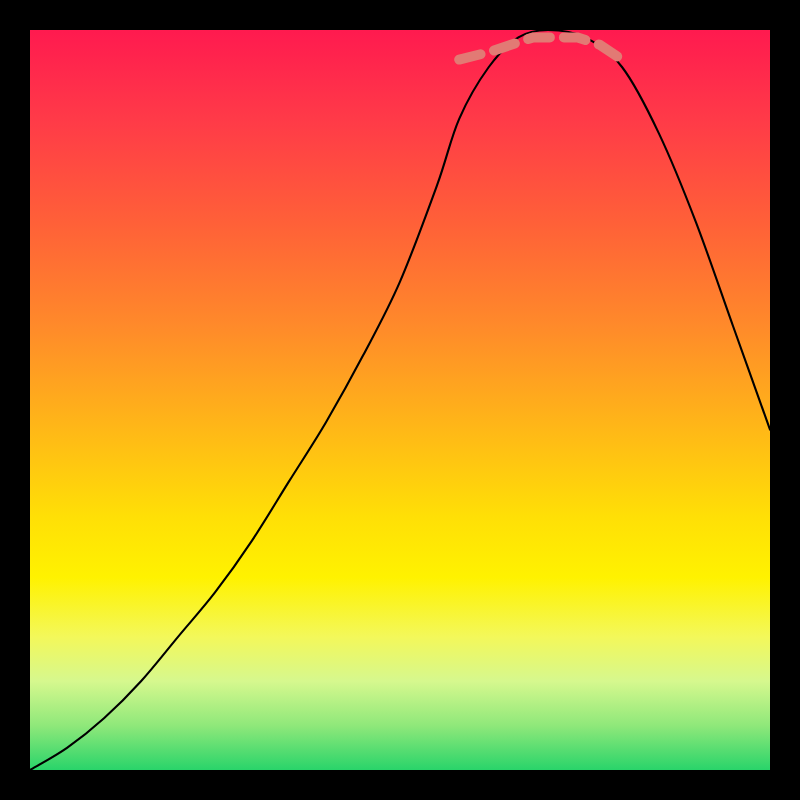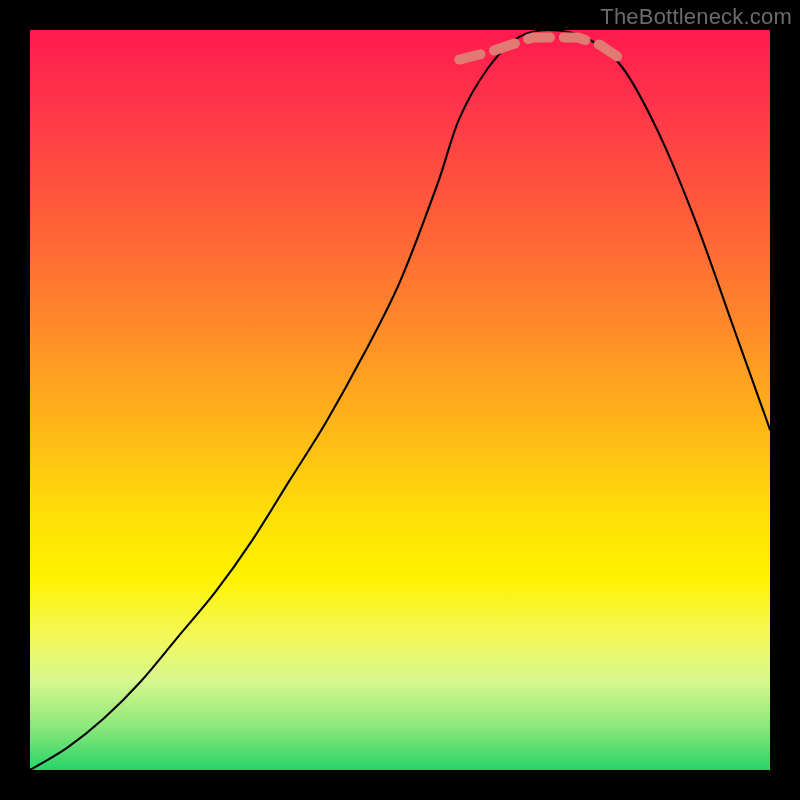--- a/index.html
+++ b/index.html
@@ -58,21 +58,20 @@
     width: 740px;
     height: 740px;
     overflow: visible;
   }
 </style>
 </head>
 <body>
 
 <div class="frame">
 
-  <div class="watermark">TheBottleneck.com</div>
 
   <div class="plot">
 
     <svg class="curve" viewBox="0 0 740 740" preserveAspectRatio="none">
 
       <path fill="none" stroke="#000" stroke-width="2.1" stroke-linecap="round" d="M 0.0 740.0 C 6.2 736.3, 24.7 726.4, 37.0 717.8 C 49.3 709.2, 61.7 699.3, 74.0 688.2 C 86.3 677.1, 98.7 664.8, 111.0 651.2 C 123.3 637.6, 135.7 621.6, 148.0 606.8 C 160.3 592.0, 172.7 578.4, 185.0 562.4 C 197.3 546.4, 209.7 529.1, 222.0 510.6 C 234.3 492.1, 246.7 471.1, 259.0 451.4 C 271.3 431.7, 283.7 413.2, 296.0 392.2 C 308.3 371.2, 320.7 349.0, 333.0 325.6 C 345.3 302.2, 357.7 280.0, 370.0 251.6 C 382.3 223.2, 397.1 182.5, 407.0 155.4 C 416.9 128.3, 420.6 108.5, 429.2 88.8 C 437.8 69.1, 448.9 50.6, 458.8 37.0 C 468.7 23.4, 478.5 13.6, 488.4 7.4 C 498.3 1.2, 506.9 0.0, 518.0 0.0 C 529.1 0.0, 542.7 1.2, 555.0 7.4 C 567.3 13.6, 579.7 21.0, 592.0 37.0 C 604.3 53.0, 616.7 77.7, 629.0 103.6 C 641.3 129.5, 653.7 160.3, 666.0 192.4 C 678.3 224.5, 690.7 261.5, 703.0 296.0 C 715.3 330.5, 733.8 382.3, 740.0 399.6"></path>
 
       <path fill="none" stroke="#e27a74" stroke-width="10" stroke-linecap="round" stroke-dasharray="22 14" d="M 429.2 29.6 L 458.8 22.2 L 481.0 14.8 L 503.2 7.4 L 525.4 7.4 L 547.6 7.4 L 569.8 14.8 L 592.0 29.6"></path>
     </svg>
 

